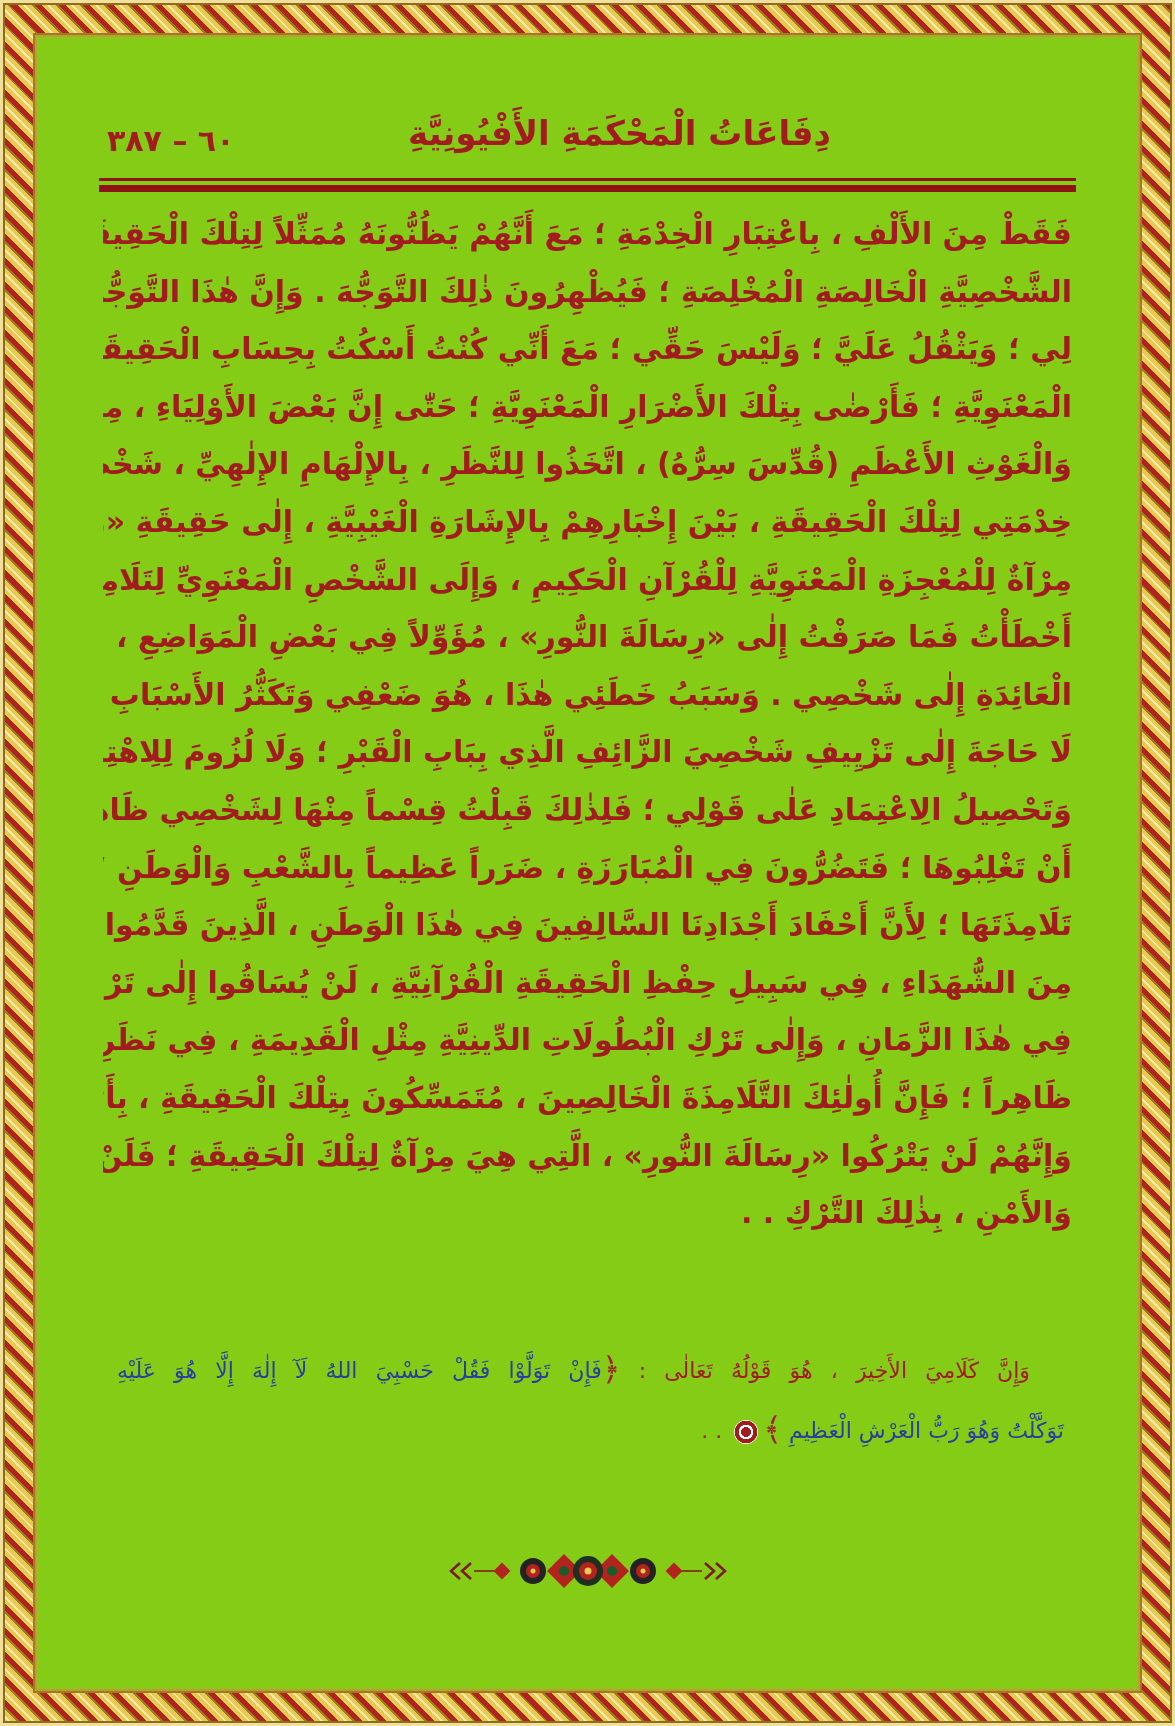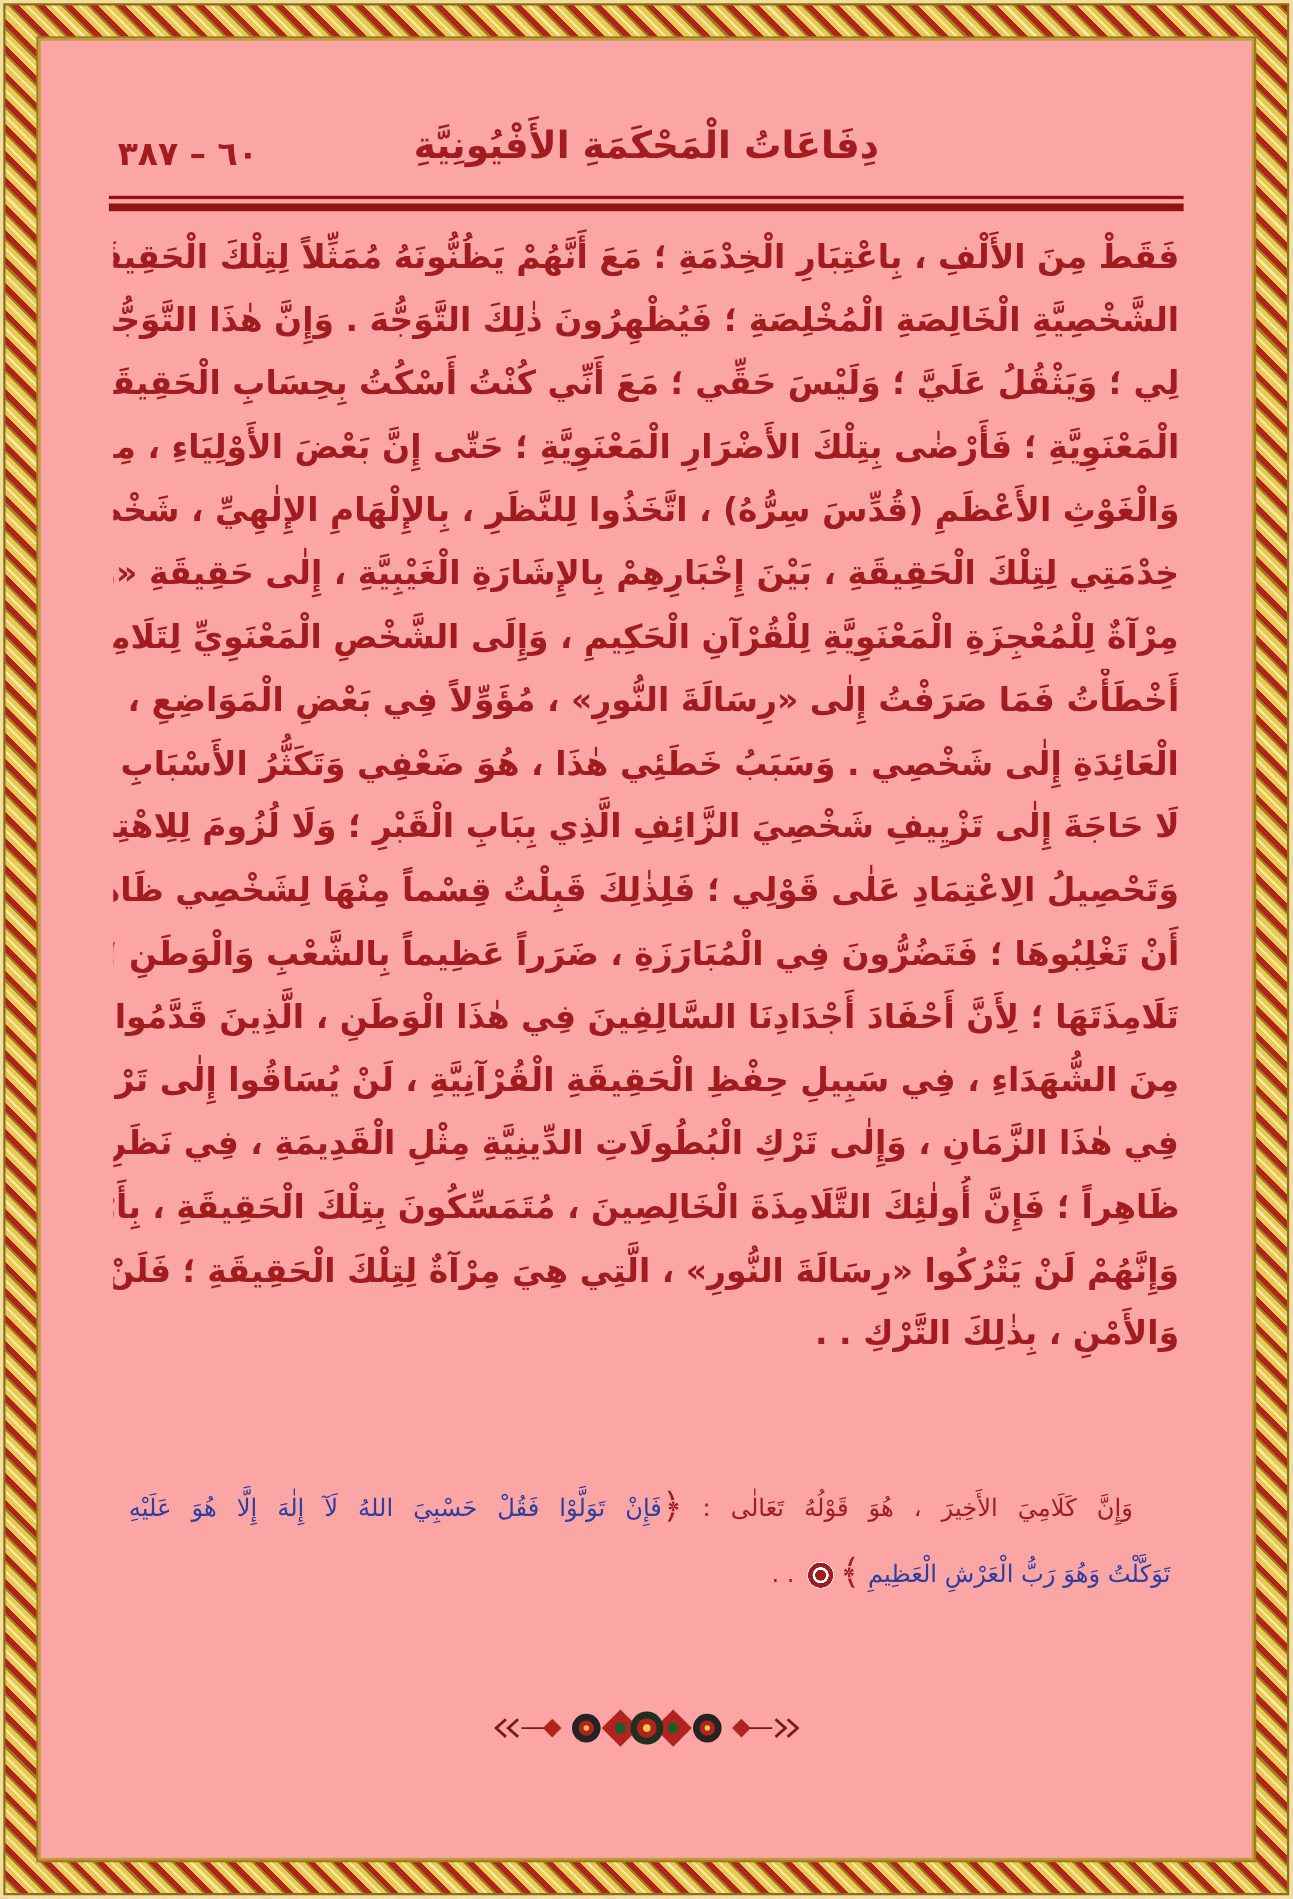--- a/index.html
+++ b/index.html
@@ -18,35 +18,36 @@
       repeating-linear-gradient(45deg,
         var(--border-red,#b3231e) 0 5px,
         var(--border-gold,#e9c94f) 5px 9px,
         #f7eab0 9px 11px,
         var(--border-gold,#e9c94f) 11px 15px,
         #9a7d22 15px 17px);
     box-shadow: inset 0 0 0 3px #f1df9a, inset 0 0 0 5px #8a6d1f;
   }
   .inner-page {
     position:absolute; inset:35px;
-    background:#fca5a5;
+    background:#84cc16;
     border:2px solid #c29b35;
     box-shadow: 0 0 0 2px #9a7d22;
   }
   .page-number {
     position:absolute; left:70px; top:86px;
     font-size:30px; font-weight:bold;
     color:var(--text-red,#a21c1f);
     letter-spacing:2px;
   }
   .page-title {
     position:absolute; left:0; top:76px; width:100%;
     text-align:center;
     font-size:34px; font-weight:bold;
     color:var(--text-red,#a21c1f);
+    padding-left:32px;
   }
   .header-rule {
     position:absolute; left:62px; right:62px; top:141px;
     height:4px;
     border-top:3px solid var(--rule-red,#8e1313);
     border-bottom:7px solid var(--rule-red,#8e1313);
   }
   .body-text {
     position:absolute; top:168px; left:66px; right:66px;
   }

